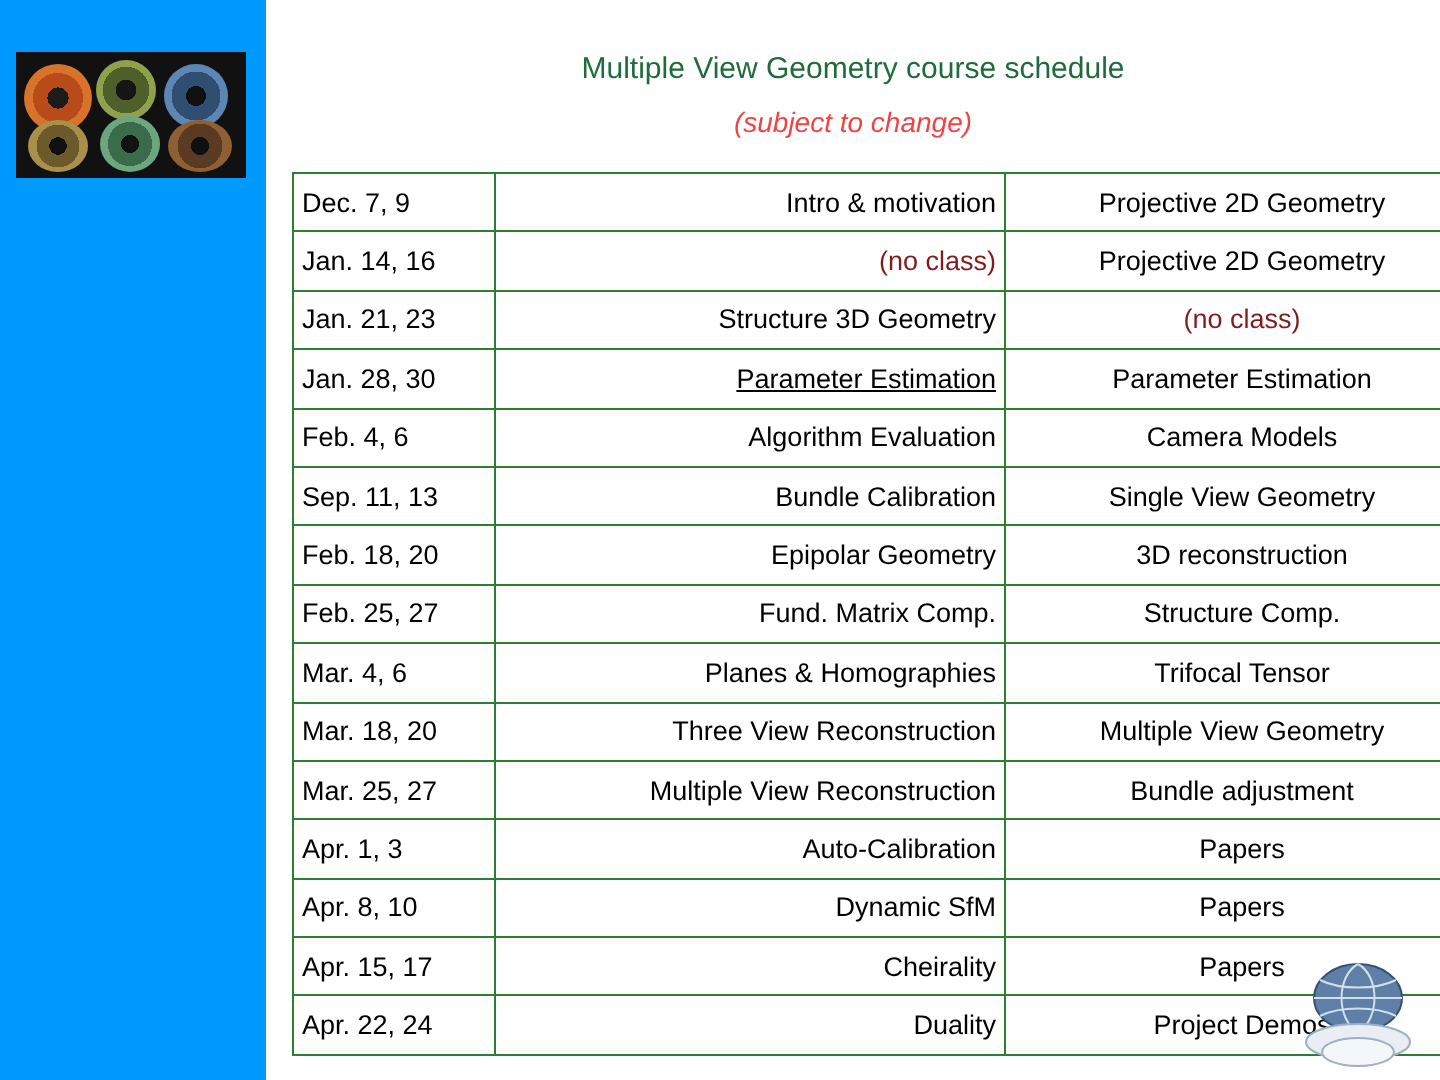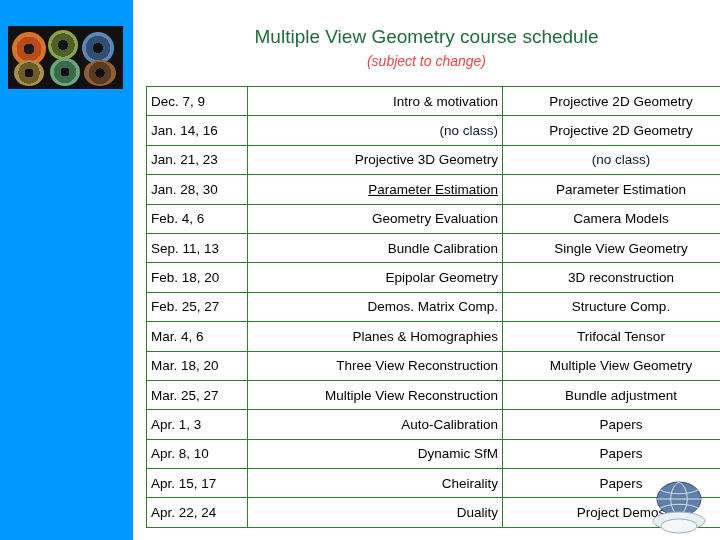--- a/index.html
+++ b/index.html
@@ -47,21 +47,21 @@
   .eye5 { left: 42px; top: 32px; width: 30px; height: 28px; background: radial-gradient(circle at 50% 50%, #121212 0 22%, #3a6b4a 22% 54%, #6ca57e 54% 78%, #cfe6d7 78% 100%); }
   .eye6 { left: 76px; top: 34px; width: 32px; height: 26px; background: radial-gradient(circle at 50% 50%, #101010 0 22%, #5b3a22 22% 54%, #8e5e35 54% 78%, #dbbb93 78% 100%); }
 
   
   .title {
     position: absolute;
     left: 133px;
     top: 26px;
     width: 587px;
     text-align: center;
-    font-size: 19px;
+    font-size: 15px;
     color: #1f6b3b;
     font-family: "Liberation Sans", sans-serif;
   }
   .subtitle {
     position: absolute;
     left: 133px;
     top: 53px;
     width: 587px;
     text-align: center;
     font-size: 14px;
@@ -86,21 +86,21 @@
     height: 28.4px;
     padding: 0 4px;
     vertical-align: middle;
     white-space: nowrap;
     overflow: hidden;
   }
   .col-date   { width: 92px;  text-align: left; padding-left: 7px; }
   .col-mon    { width: 246px; text-align: right; }
   .col-wed    { width: 228px; text-align: center; }
 
-  .muted { color: #0f172a; }
+  .muted { color: #7f1d1d; }
   .underline { text-decoration: underline; }
 
   
   .globe {
     position: absolute;
     left: 648px;
     top: 478px;
     width: 62px;
     height: 58px;
     pointer-events: none;
@@ -130,46 +130,46 @@
         <td class="col-mon">Intro &amp; motivation</td>
         <td class="col-wed">Projective 2D Geometry</td>
       </tr>
       <tr>
         <td class="col-date">Jan. 14, 16</td>
         <td class="col-mon muted">(no class)</td>
         <td class="col-wed">Projective 2D Geometry</td>
       </tr>
       <tr>
         <td class="col-date">Jan. 21, 23</td>
-        <td class="col-mon">Projective 3D Geometry</td>
+        <td class="col-mon">Structure 3D Geometry</td>
         <td class="col-wed muted">(no class)</td>
       </tr>
       <tr>
         <td class="col-date">Jan. 28, 30</td>
         <td class="col-mon underline">Parameter Estimation</td>
         <td class="col-wed">Parameter Estimation</td>
       </tr>
       <tr>
         <td class="col-date">Feb.  4, 6</td>
-        <td class="col-mon">Geometry Evaluation</td>
+        <td class="col-mon">Algorithm Evaluation</td>
         <td class="col-wed">Camera Models</td>
       </tr>
       <tr>
         <td class="col-date">Sep. 11, 13</td>
         <td class="col-mon">Bundle Calibration</td>
         <td class="col-wed">Single View Geometry</td>
       </tr>
       <tr>
         <td class="col-date">Feb. 18, 20</td>
         <td class="col-mon">Epipolar Geometry</td>
         <td class="col-wed">3D reconstruction</td>
       </tr>
       <tr>
         <td class="col-date">Feb. 25, 27</td>
-        <td class="col-mon">Demos. Matrix Comp.</td>
+        <td class="col-mon">Fund. Matrix Comp.</td>
         <td class="col-wed">Structure Comp.</td>
       </tr>
       <tr>
         <td class="col-date">Mar.  4, 6</td>
         <td class="col-mon">Planes &amp; Homographies</td>
         <td class="col-wed">Trifocal Tensor</td>
       </tr>
       <tr>
         <td class="col-date">Mar. 18, 20</td>
         <td class="col-mon">Three View Reconstruction</td>

